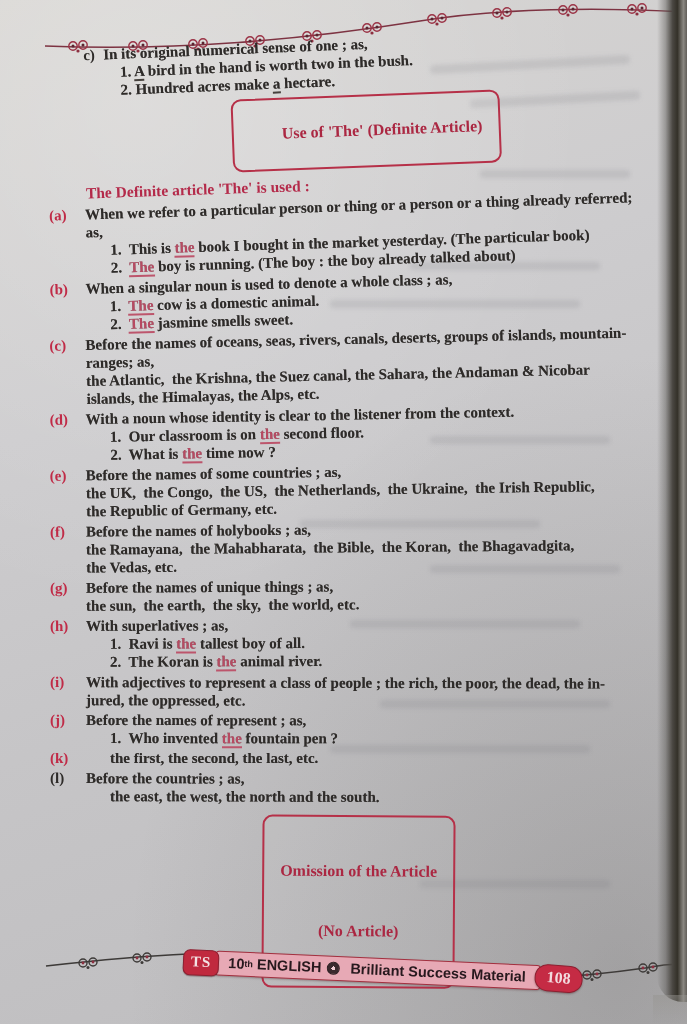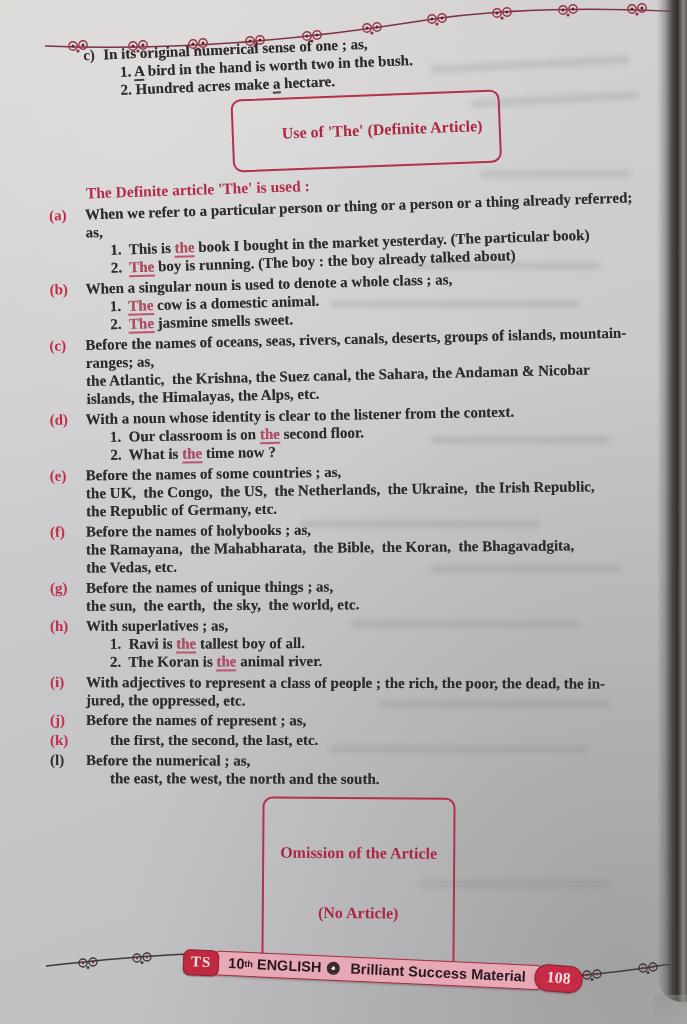--- a/index.html
+++ b/index.html
@@ -197,28 +197,29 @@
           <div class="line n"><span class="num">2.  </span><span>The Koran is </span><span class="seg-a">the</span><span> animal river.</span></div>
         </div>
         <div class="block sec" style="transform: rotate(0.15deg);">
           <span class="lab">(i)</span>
           <div class="line h"><span>With adjectives to represent a class of people ; the rich, the poor, the dead, the in-</span></div>
           <div class="line h"><span>jured, the oppressed, etc.</span></div>
         </div>
         <div class="block sec" style="transform: rotate(0.05deg);">
           <span class="lab">(j)</span>
           <div class="line h"><span>Before the names of represent ; as,</span></div>
+          <div class="line n"><span class="num">1.  </span><span>Who invented </span><span class="seg-a">the</span><span> fountain pen ?</span></div>
         </div>
         <div class="block sec" style="transform: rotate(0deg);">
           <span class="lab">(k)</span>
           <div class="line c2"><span>the first, the second, the last, etc.</span></div>
         </div>
         <div class="block sec" style="transform: rotate(0.15deg);">
           <span class="lab dark">(l)</span>
-          <div class="line h"><span>Before the numerical ; as,</span></div>
+          <div class="line h"><span>Before the countries ; as,</span></div>
           <div class="line c2"><span>the east, the west, the north and the south.</span></div>
         </div>
       </div>
     <div class="box-row box2-row" style="transform:rotate(0.4deg);">
       <div class="titlebox">
         <div>Omission of the Article</div>
         <div>(No Article)</div>
       </div>
     </div>
 

